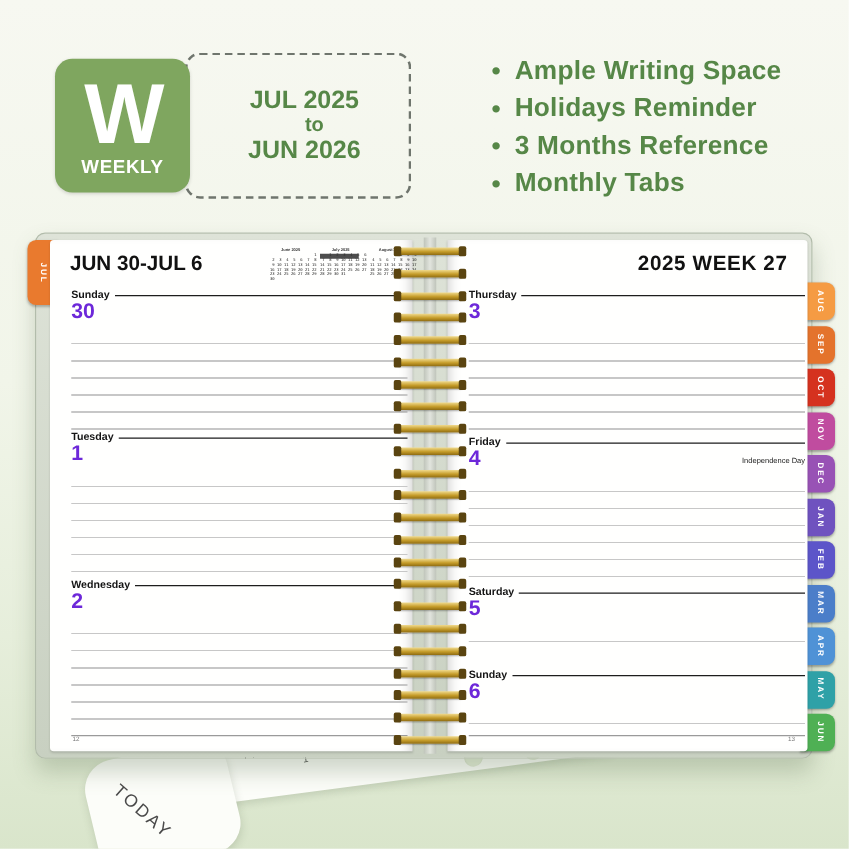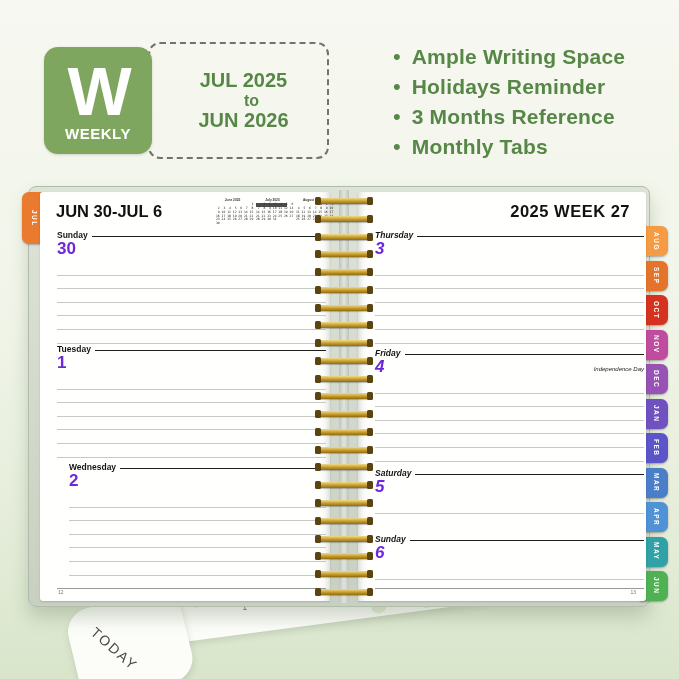--- a/index.html
+++ b/index.html
@@ -82,23 +82,23 @@
   .mini-cals{ position:absolute; left:176px; top:6px; display:flex; gap:7px; }
   .mini-cal{ width:33px; position:relative; }
   .mini-cal-title{ font-size:3.2px; font-weight:bold; color:#333; text-align:center; margin-bottom:1px; }
   .mini-cal-grid{ font-family:"DejaVu Sans Mono", monospace; font-size:3.1px; line-height:1.25;
     white-space:pre; color:#222; }
   .cal-highlight{ position:absolute; left:0; right:2px; top:4.6px; height:4px;
     background:#2e2e2e; opacity:.85; }
 
   .sections{ position:absolute; left:17px; right:4px; top:38px; bottom:12px;
     border-bottom:1px solid #9a9a9a; }
-  .page-right .sections{ right:2px;font-style:italic; }
+  .page-right .sections{ right:2px; }
   .day{ display:flex; flex-direction:column; }
-  .d1{ height:114px; } .d2{ height:118px; } .d3{ height:126px;margin-left:12px; }
+  .d1{ height:114px; } .d2{ height:118px; } .d3{ height:126px; }
   .r1{ height:118px; } .r2{ height:120px; } .r3{ height:120px; }
   .day-head{ display:flex; align-items:flex-end; }
   .day-name{ font-size:8.5px; font-weight:bold; color:#151515; padding-right:4px; }
   .head-rule{ flex:1; height:1.2px; background:#1d1d1d; margin-bottom:3px; }
   .day-date-row{ display:flex; align-items:flex-start; }
   .day-date{ font-size:17px; font-weight:600; color:#6d28d9; line-height:1.1; }
   .holiday{ margin-left:auto; font-size:6px; color:#1c1c1c; margin-top:8px; }
   .day-lines{ flex:1; margin-top:3px;
     background:repeating-linear-gradient(to bottom,transparent 0,transparent 12.6px,#c7c7c7 12.6px,#c7c7c7 13.6px); }
   .split-row{ display:flex; gap:10px;flex-direction:column; }

